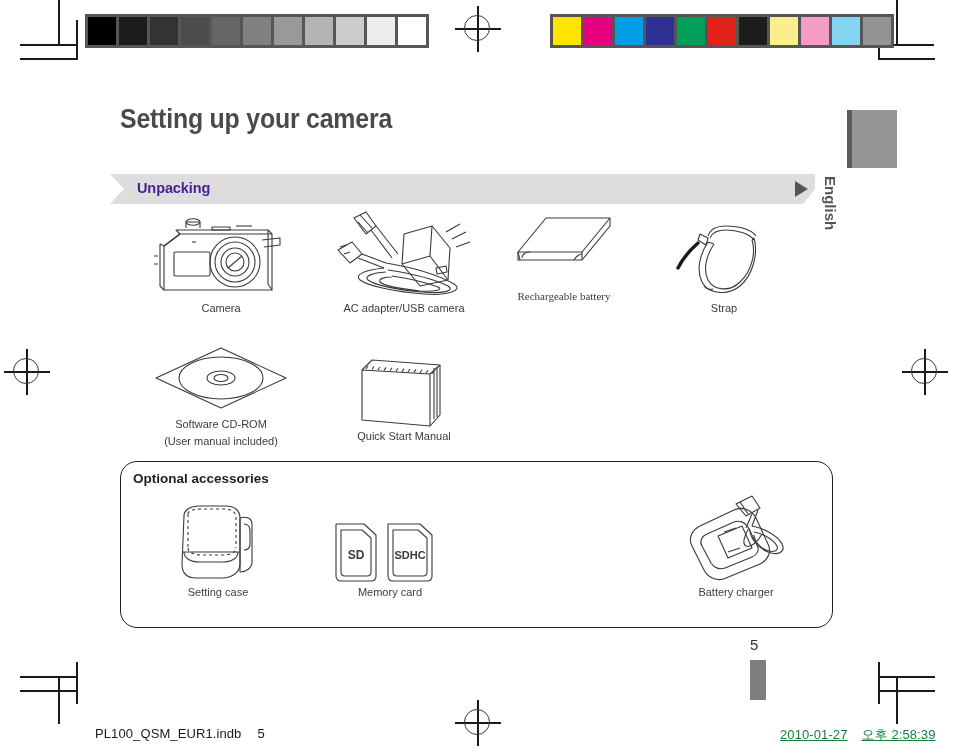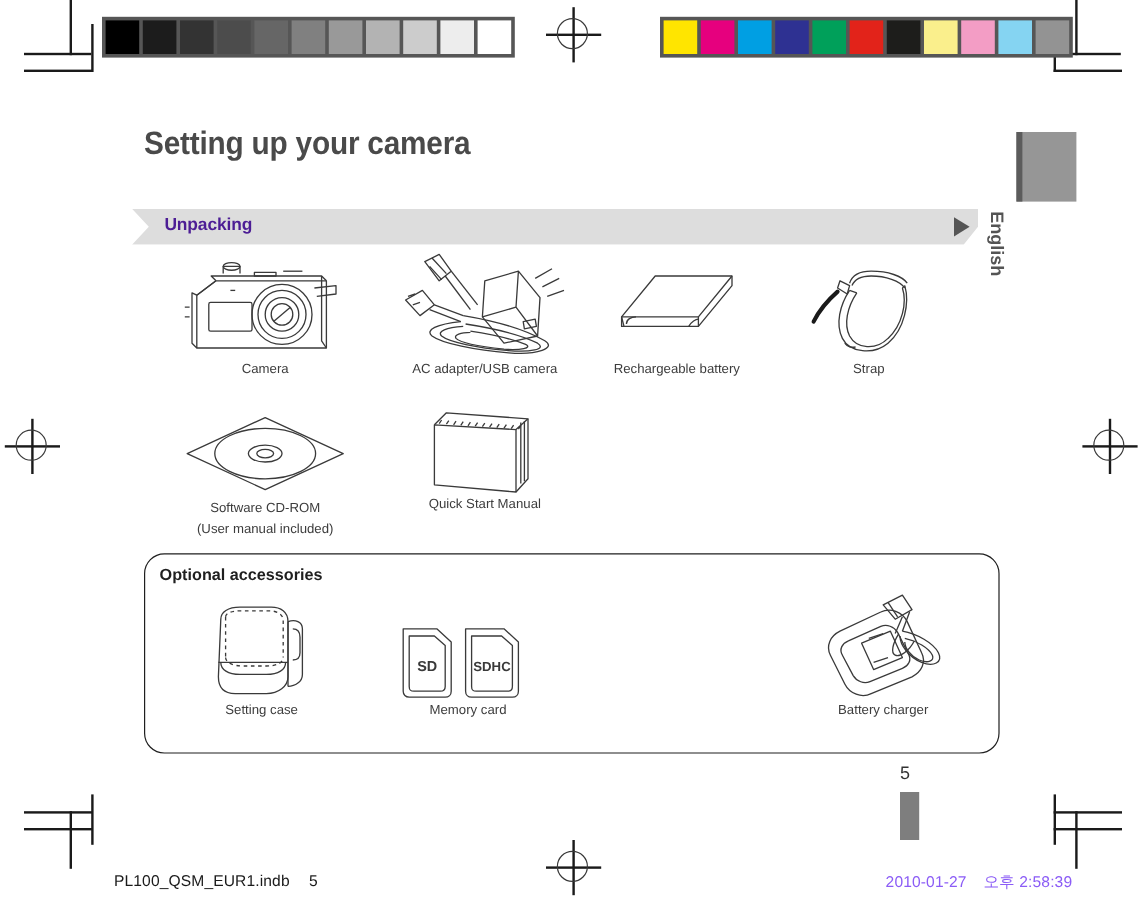--- a/index.html
+++ b/index.html
@@ -149,25 +149,26 @@
     position: absolute;
     left: 95px;
     top: 726px;
     font-size: 13px;
     color: #1a1a1a;
     letter-spacing: 0.1px;
   }
   .footer-left .pg { margin-left: 16px; }
   .footer-right {
     position: absolute;
-    left: 738px;
+    left: 780px;
     top: 726px;
     font-size: 13px;
-    color: #8b5cf6;
+    color: #15803d;
     letter-spacing: 0.1px;
+    text-decoration: underline;
   }
   .footer-right .t2 { margin-left: 14px; }
 
   svg { display: block; overflow: visible; }
 </style>
 </head>
 <body>
 
 <div id="page">
 
@@ -298,21 +299,21 @@
           <path d="M34 48 L58 57"></path>
           <path d="M58 57 C88 62, 112 70, 126 78 C136 84, 120 90, 96 88 C68 86, 40 80, 32 74 C26 69, 36 64, 56 62"></path>
           <path d="M60 64 C86 68, 108 74, 120 80 C128 85, 114 88, 94 86 C70 84, 46 79, 40 74 C36 70, 44 67, 58 66"></path>
           <path d="M64 70 C84 73, 100 77, 110 81 C116 84, 106 86, 92 85 C74 83, 56 80, 52 76 C50 73, 56 71, 64 71"></path>
         </g>
       </svg>
     </div>
     <div class="cap">AC adapter/USB camera</div>
   </div>
 
-  <div class="item" style="left:498px; top:216px; width:132px;">
+  <div class="item" style="left:498px; top:204px; width:132px;font-family:Liberation Serif, serif;">
     <div class="art">
       <svg width="132" height="84" viewBox="0 0 132 84">
         <g fill="none" stroke="#3a3a3a" stroke-width="1.1" stroke-linejoin="round">
           <path d="M20 48 L48 14 L112 14 L112 22 L84 56 L22 56 Z"></path>
           <path d="M20 48 L84 48 L112 14"></path>
           <path d="M84 48 L84 56"></path>
           <path d="M20 48 L20 56 L22 56"></path>
           <path d="M24 54 C24 50, 28 48, 32 48"></path>
           <path d="M76 56 C78 52, 82 50, 84 50"></path>
         </g>
@@ -348,21 +349,21 @@
           <ellipse cx="75" cy="36" rx="42" ry="21"></ellipse>
           <ellipse cx="75" cy="36" rx="14" ry="7"></ellipse>
           <ellipse cx="75" cy="36" rx="7" ry="3.5"></ellipse>
         </g>
       </svg>
     </div>
     <div class="cap">Software CD-ROM</div>
     <div class="cap">(User manual included)</div>
   </div>
 
-  <div class="item" style="left:334px; top:332px; width:140px;">
+  <div class="item" style="left:334px; top:348px; width:140px;">
     <div class="art">
       <svg width="140" height="80" viewBox="0 0 140 80">
         <g fill="none" stroke="#3a3a3a" stroke-width="1.1" stroke-linejoin="round">
           <path d="M28 22 L28 72 L96 78 L96 26 Z"></path>
           <path d="M28 22 L38 12 L106 17 L96 26"></path>
           <path d="M106 17 L106 67 L96 78"></path>
           <path d="M100 20 L100 71 M103 19 L103 69"></path>
           <path d="M34 18 L32 21 M40 18.5 L38 21.5 M46 19 L44 22 M52 19.4 L50 22.4 M58 19.8 L56 22.8 M64 20.2 L62 23.2 M70 20.6 L68 23.6 M76 21 L74 24 M82 21.4 L80 24.4 M88 21.8 L86 24.8 M94 22.2 L92 25.2 M100 22.6 L98 25.6"></path>
         </g>
       </svg>

